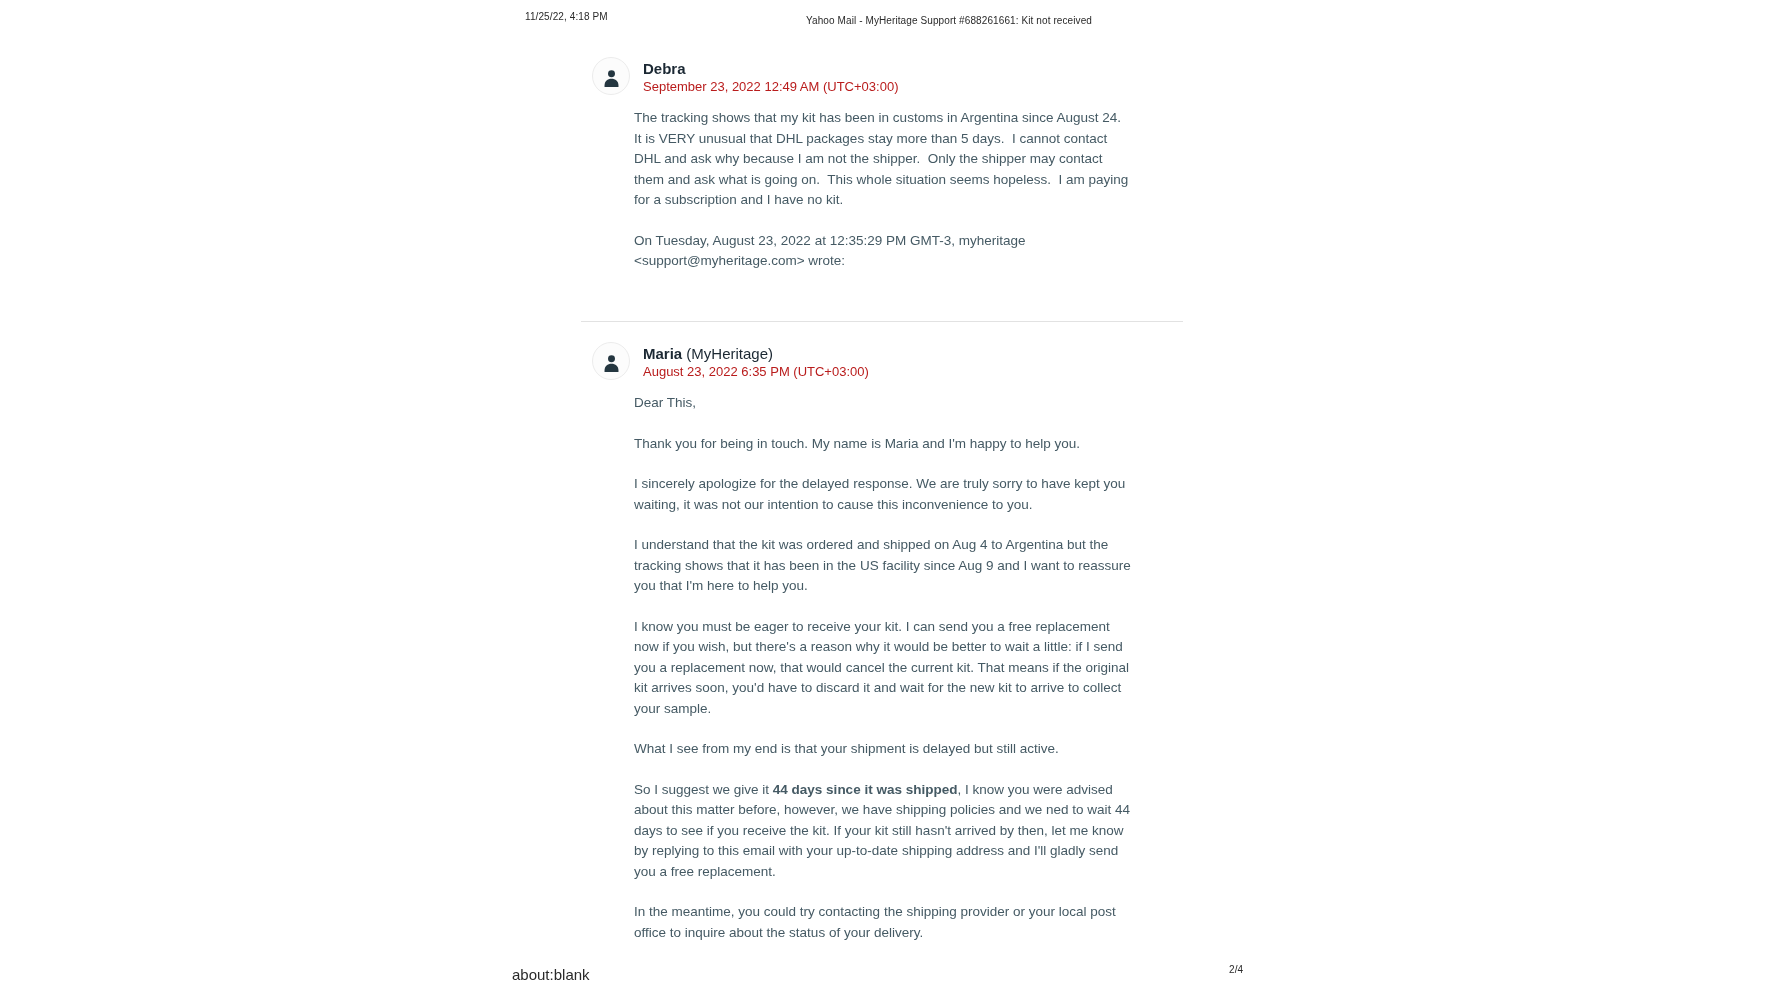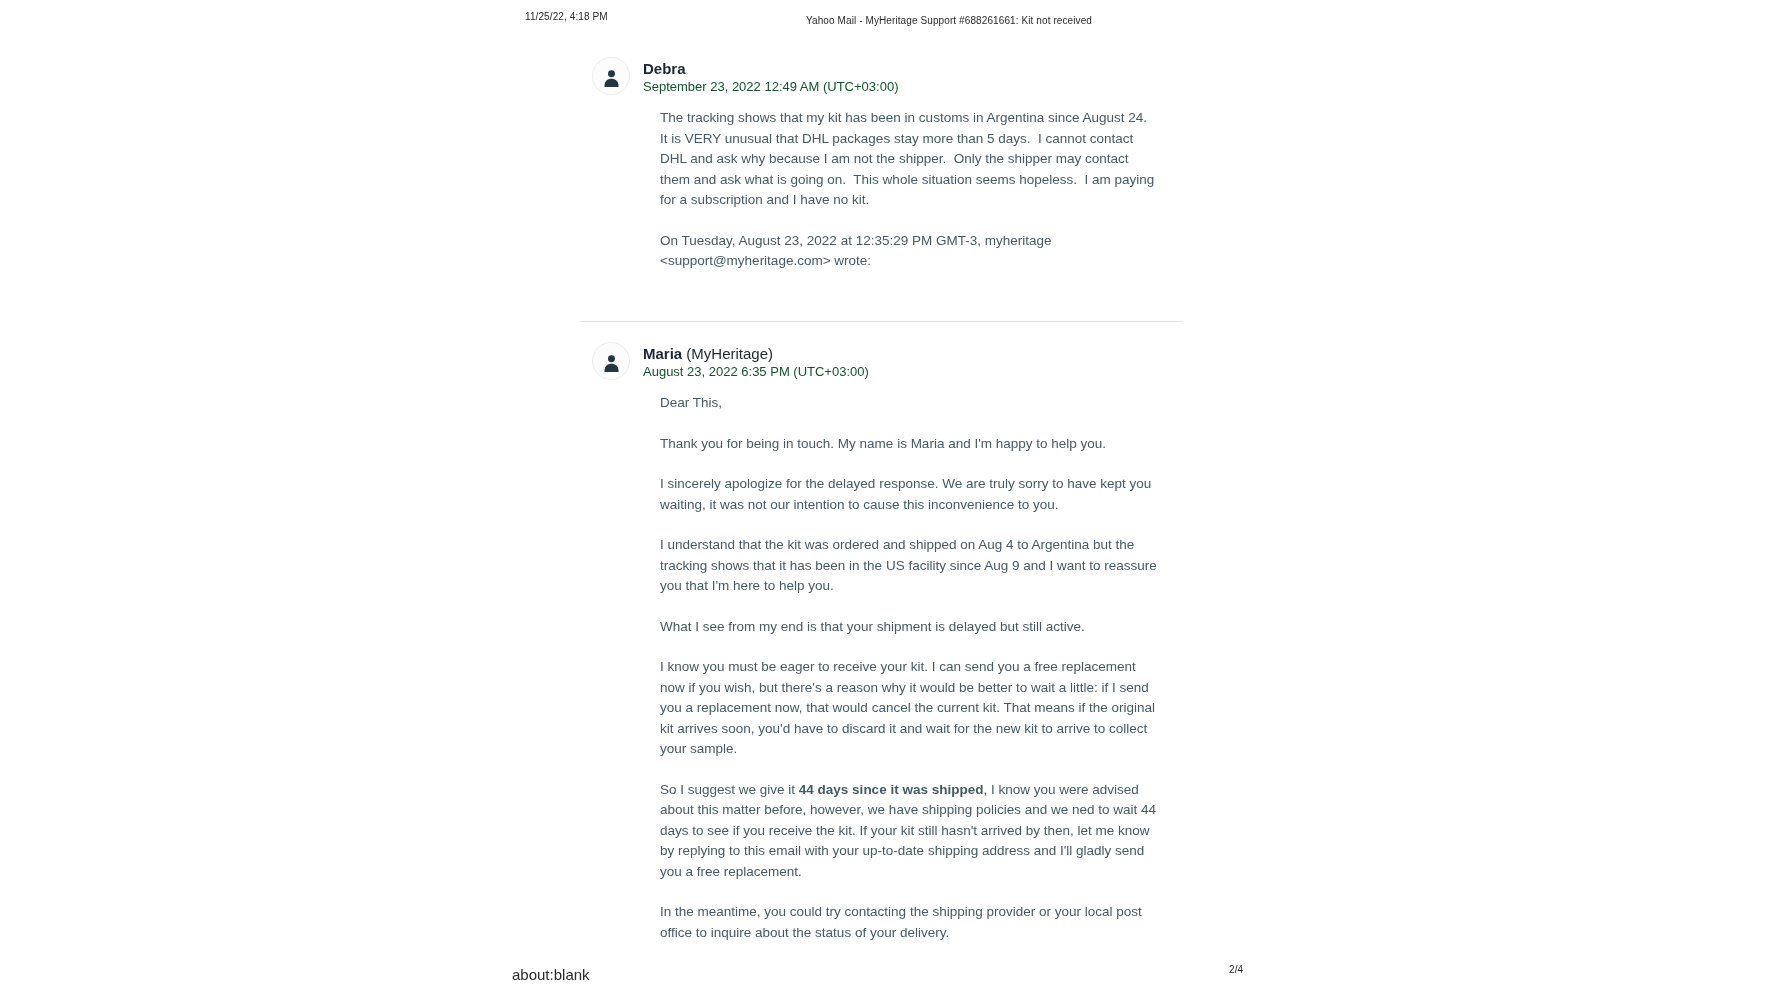--- a/index.html
+++ b/index.html
@@ -41,24 +41,24 @@
     background: #fcfcfc; border: 1px solid #ececec;
     display: flex; align-items: center; justify-content: center;
     flex: 0 0 auto;
   }
   .avatar svg { width: 19px; height: 19px; fill: #243640; margin-top: 2px; }
 
   .msg-head-text { padding-top: 2px; }
   .msg-author { font-size: 15px; line-height: 17px; color: #1b2833; }
   .author-name { font-weight: 700; }
   .author-suffix { font-weight: 400; }
-  .msg-timestamp { font-size: 13px; line-height: 16px; color: #14532d; margin-top: 2px; }
+  .msg-timestamp { font-size: 13px; line-height: 16px; color: #b91c1c; margin-top: 2px; }
 
   .msg-body {
-    margin-left: 68px; width: 500px;
+    margin-left: 42px; width: 500px;
     font-size: 13.5px; line-height: 20.5px; color: #455a64;
   }
   .msg-body p { margin: 20px 0; white-space: pre-wrap; }
   .msg-body p:first-child { margin-top: 13px; }
   .msg-body strong { font-weight: 700; color: #455a64; text-align: center; }
 
   .divider {
     position: absolute; left: 581px; top: 321px; width: 602px; height: 0;
     border-top: 1px solid #e2e2e2;
   }
@@ -103,22 +103,22 @@
       <div class="msg-head-text">
         <div class="msg-author"><span class="author-name">Maria</span><span class="author-suffix"> (MyHeritage)</span></div>
         <div class="msg-timestamp">August 23, 2022 6:35 PM (UTC+03:00)</div>
       </div>
     </div>
     <div class="msg-body">
       <p>Dear This,</p>
       <p>Thank you for being in touch. My name is Maria and I'm happy to help you.</p>
       <p>I sincerely apologize for the delayed response. We are truly sorry to have kept you waiting, it was not our intention to cause this inconvenience to you.</p>
       <p>I understand that the kit was ordered and shipped on Aug 4 to Argentina but the tracking shows that it has been in the US facility since Aug 9 and I want to reassure you that I'm here to help you.</p>
+      <p>I know you must be eager to receive your kit. I can send you a free replacement now if you wish, but there's a reason why it would be better to wait a little: if I send you a replacement now, that would cancel the current kit. That means if the original kit arrives soon, you'd have to discard it and wait for the new kit to arrive to collect your sample.</p>
       <p>What I see from my end is that your shipment is delayed but still active.</p>
-      <p>I know you must be eager to receive your kit. I can send you a free replacement now if you wish, but there's a reason why it would be better to wait a little: if I send you a replacement now, that would cancel the current kit. That means if the original kit arrives soon, you'd have to discard it and wait for the new kit to arrive to collect your sample.</p>
       <p><span>So I suggest we give it </span><strong>44 days since it was shipped</strong><span>, I know you were advised about this matter before, however, we have shipping policies and we ned to wait 44 days to see if you receive the kit. If your kit still hasn't arrived by then, let me know by replying to this email with your up-to-date shipping address and I'll gladly send you a free replacement.</span></p>
       <p>In the meantime, you could try contacting the shipping provider or your local post office to inquire about the status of your delivery.</p>
     </div>
   </div>
 
   <span class="pf-url">about:blank</span>
   <span class="pf-page">2/4</span>
 
 </div>
 

